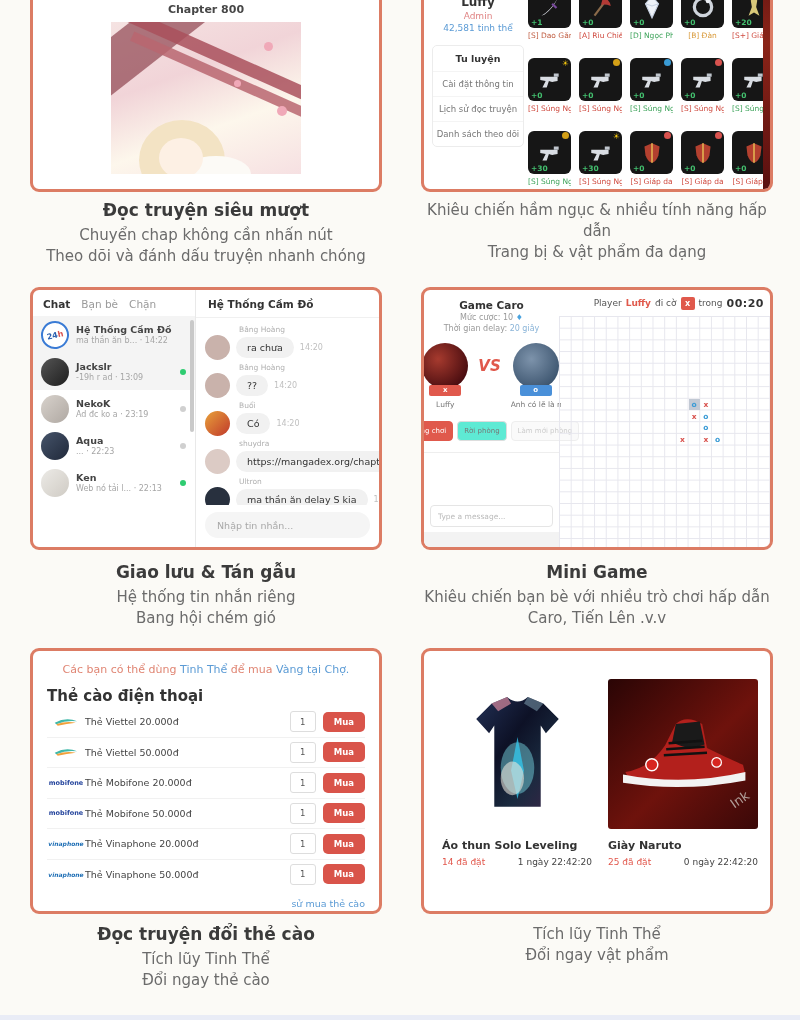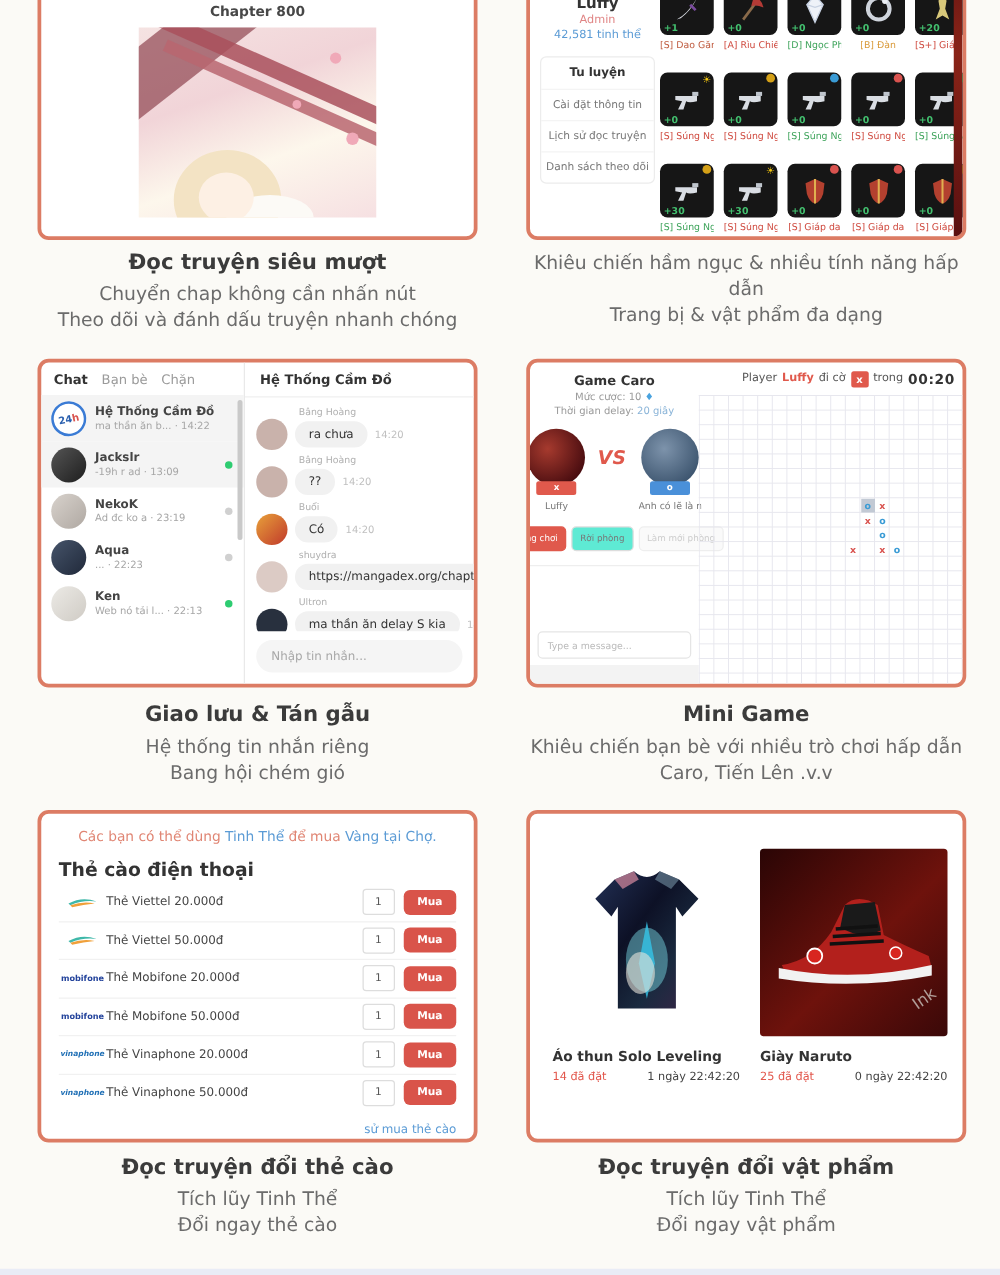--- a/index.html
+++ b/index.html
@@ -633,19 +633,18 @@
     <div class="cap-title">Mini Game</div>
     <div class="cap-line">Khiêu chiến bạn bè với nhiều trò chơi hấp dẫn</div>
     <div class="cap-line">Caro, Tiến Lên .v.v</div>
   </div>
   <div class="caption cap-r3 cap-left">
     <div class="cap-title">Đọc truyện đổi thẻ cào</div>
     <div class="cap-line">Tích lũy Tinh Thể</div>
     <div class="cap-line">Đổi ngay thẻ cào</div>
   </div>
   <div class="caption cap-r3 cap-right">
-    <div class="cap-title">Đọc truyện đổi vật phẩm</div>
     <div class="cap-line">Tích lũy Tinh Thể</div>
     <div class="cap-line">Đổi ngay vật phẩm</div>
   </div>
 
   <div class="bottom-strip"></div>
 </div>
 
 </body></html>

